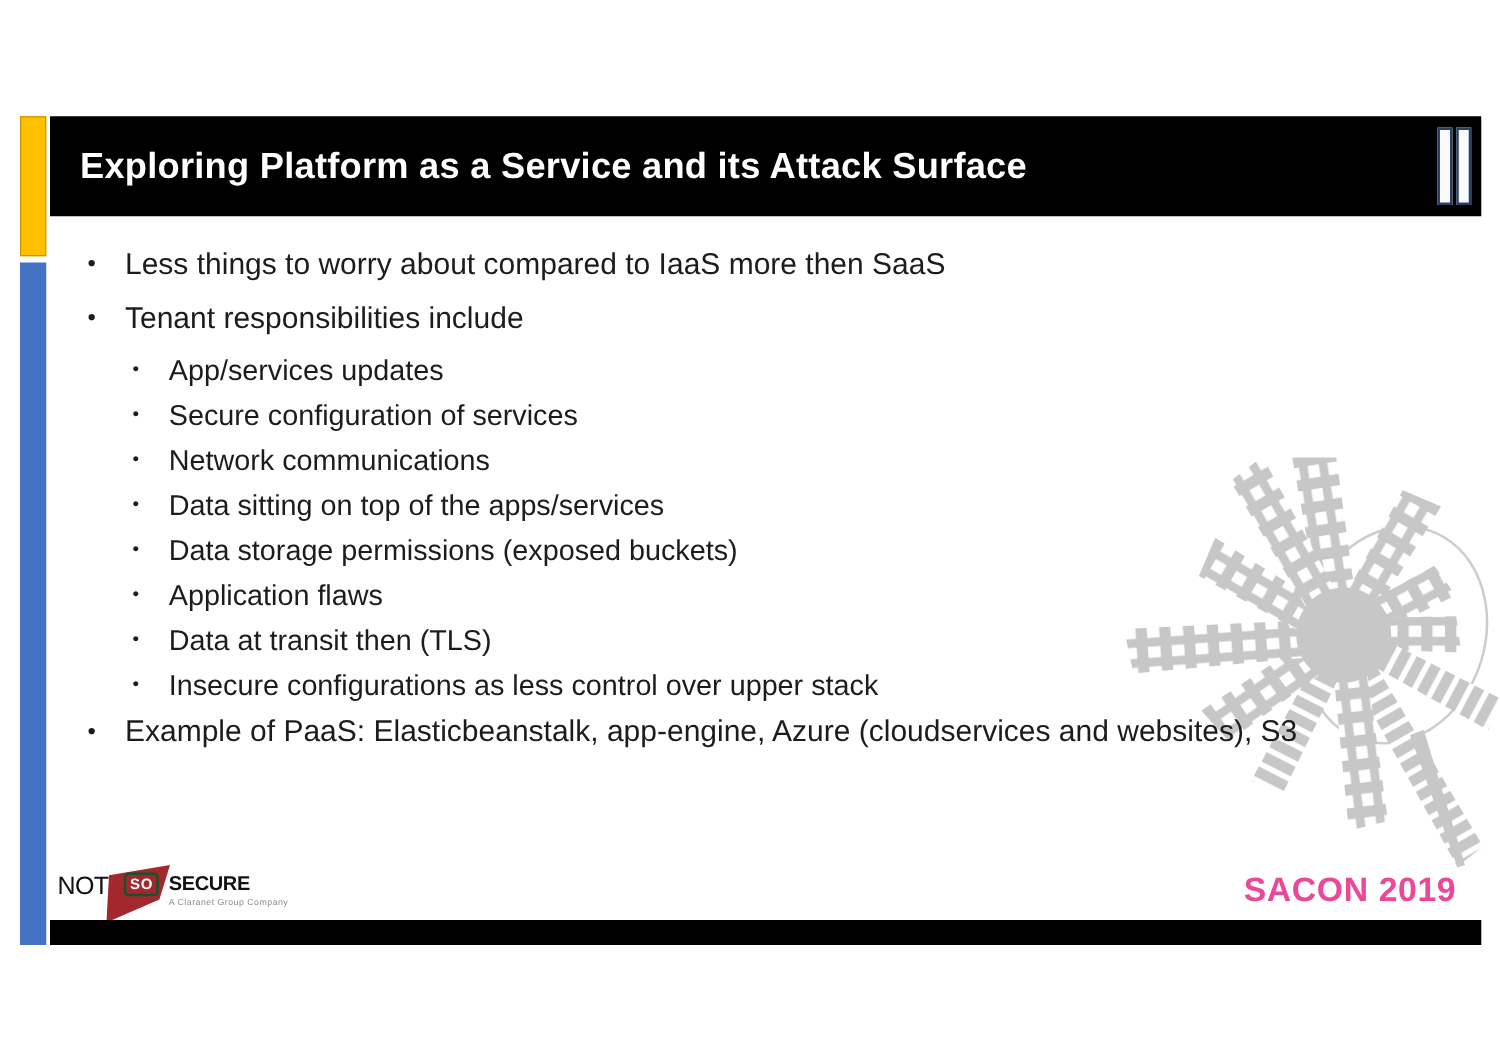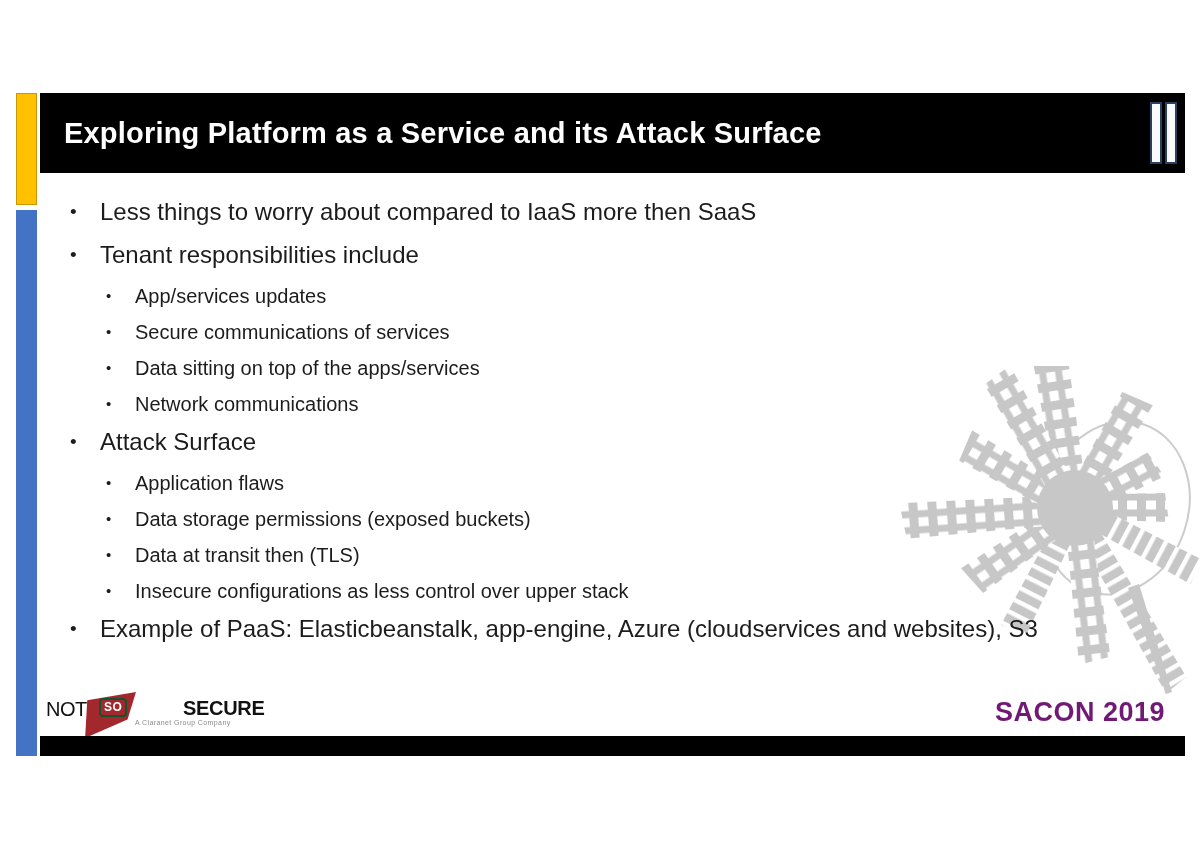--- a/index.html
+++ b/index.html
@@ -22,42 +22,42 @@
     color:#ffffff;font-size:29px;font-weight:bold;white-space:nowrap;letter-spacing:.2px;}
   .pause-icon{position:absolute;right:8px;top:9px;height:62px;display:flex;gap:3px;}
   .pause-bar{width:8px;height:58px;background:#f8fafc;border:2px solid #2b3f63;}
 
   
   .bullets{position:absolute;left:68px;top:197px;width:1080px;margin:0;padding:0;
     list-style:none;color:#1c1c1c;z-index:2;}
   .bullets li{position:relative;white-space:nowrap;}
   .b1{font-size:24px;line-height:30px;margin:0 0 13px 0;padding-left:32px;}
   .b1::before{content:"\2022";position:absolute;left:2px;top:0;font-size:19px;}
-  .b2{font-size:20px;line-height:26px;margin:0 0 10px 36px;padding-left:31px;}
+  .b2{font-size:23px;line-height:26px;margin:0 0 10px 36px;padding-left:31px;}
   .b2::before{content:"\2022";position:absolute;left:2px;top:0;font-size:15px;}
 
   
   .city{position:absolute;left:888px;top:366px;width:312px;height:332px;z-index:1;
     pointer-events:none;}
 
   
   .footer-bar{position:absolute;left:40px;top:736px;width:1145px;height:20px;background:#000000;}
   .conference{position:absolute;right:35px;top:697px;font-size:27px;font-weight:800;
-    letter-spacing:.5px;color:#701a75;}
+    letter-spacing:.5px;color:#ec4899;}
 
   
   .logo{position:absolute;left:42px;top:691px;width:180px;height:50px;}
   .logo-not{position:absolute;left:4px;top:7px;font-size:20px;font-weight:400;
     letter-spacing:-0.5px;color:#111;}
   .logo-flag{position:absolute;left:41px;top:1px;width:53px;height:46px;background:#A3282D;
     clip-path:polygon(8% 18%,100% 0%,84% 60%,4% 100%);}
   .logo-so{position:absolute;left:57px;top:7px;color:#ffffff;font-size:12px;font-weight:800;
     border:2px solid #14532d;border-radius:4px;padding:0 3px;line-height:15px;letter-spacing:.5px;}
   .logo-right{position:absolute;left:93px;top:7px;}
-  .logo-secure{font-size:20px;font-weight:800;letter-spacing:-0.3px;color:#111;line-height:20px;margin-left:48px;}
+  .logo-secure{font-size:16px;font-weight:800;letter-spacing:-0.3px;color:#111;line-height:20px;}
   .logo-tagline{font-size:7px;color:#8a8a8a;letter-spacing:.4px;margin-top:1px;white-space:nowrap;}
 </style>
 </head>
 <body>
 
 <div class="slide">
 
   <div class="accent-yellow"></div>
   <div class="accent-blue"></div>
 
@@ -100,26 +100,25 @@
     <use href="#tm" transform="rotate(300 187 142)"></use>
     <use href="#tmm" transform="rotate(330 187 142)"></use>
     <polygon points="240,222 251,218 284,326 278,328" fill="#c7c7c7"></polygon>
     <circle cx="187" cy="142" r="38" fill="#c7c7c7"></circle>
   </svg>
 
   <ul class="bullets">
     <li class="b1">Less things to worry about compared to IaaS more then SaaS</li>
     <li class="b1">Tenant responsibilities include</li>
     <li class="b2">App/services updates</li>
-    <li class="b2">Secure communications of services</li>
+    <li class="b2">Secure configuration of services</li>
+    <li class="b2">Network communications</li>
     <li class="b2">Data sitting on top of the apps/services</li>
-    <li class="b2">Network communications</li>
-    <li class="b1">Attack Surface</li>
+    <li class="b2">Data storage permissions (exposed buckets)</li>
     <li class="b2">Application flaws</li>
-    <li class="b2">Data storage permissions (exposed buckets)</li>
     <li class="b2">Data at transit then (TLS)</li>
     <li class="b2">Insecure configurations as less control over upper stack</li>
     <li class="b1">Example of PaaS: Elasticbeanstalk, app-engine, Azure (cloudservices and websites), S3</li>
   </ul>
 
   <div class="logo">
     <span class="logo-not">NOT</span>
     <div class="logo-flag"></div>
     <span class="logo-so">SO</span>
     <div class="logo-right">

